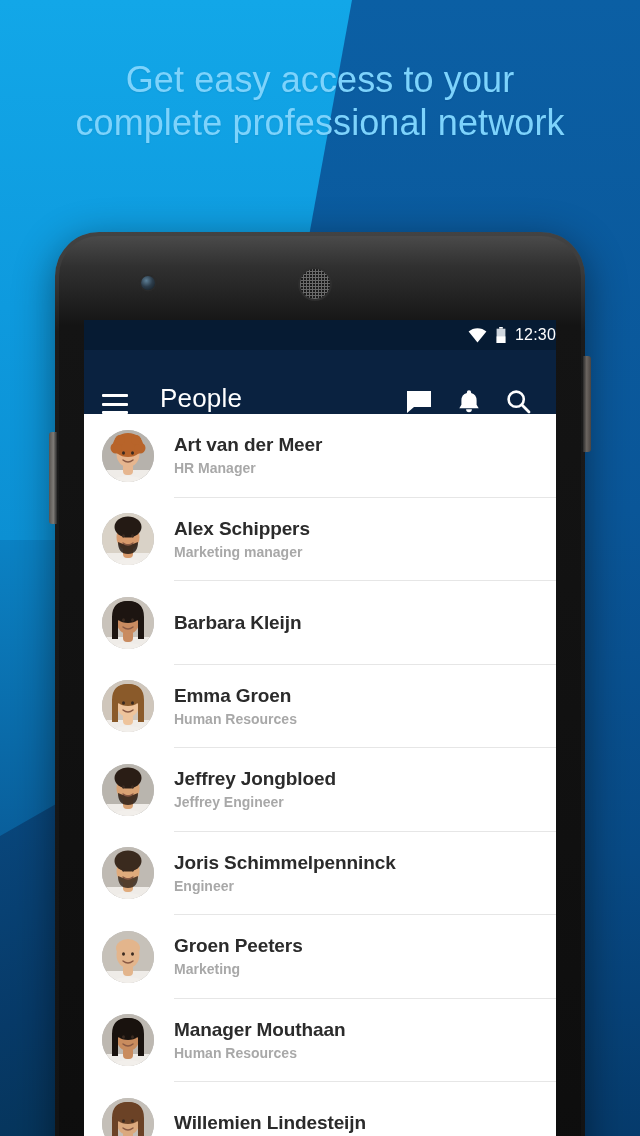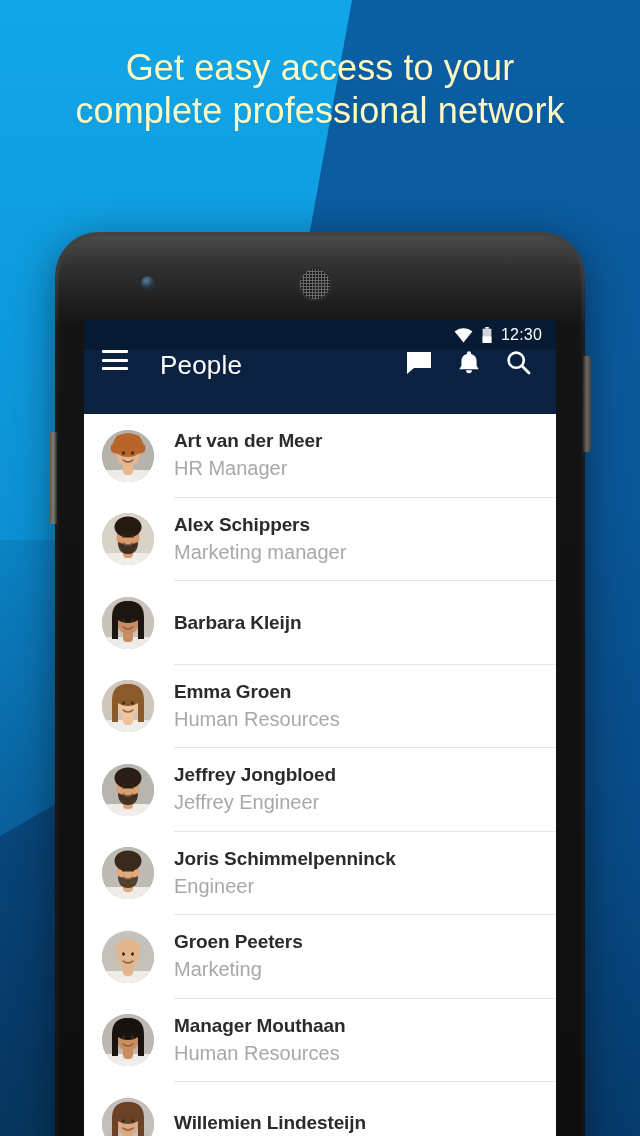--- a/index.html
+++ b/index.html
@@ -117,36 +117,35 @@
     overflow: hidden;
     background: #ffffff;
   }
 
   .statusbar {
     height: 30px;
     background: #061b33;
     display: flex;
     align-items: center;
     justify-content: flex-end;
-    padding-right: 14px;
     gap: 9px;
   }
   .sb-icon { display: flex; align-items: center; }
   .sb-time {
     color: #ffffff;
     font-size: 16px;
     letter-spacing: 0.2px;
     font-family: "Liberation Sans", sans-serif;
   }
 
   .appbar {
     height: 64px;
     background: #0a2240;
     display: flex;
-    align-items: flex-start;
+    align-items: flex-end;
     padding: 0 25px 0 18px;
   }
   .hamburger {
     width: 26px;
     height: 20px;
     display: flex;
     flex-direction: column;
     justify-content: space-between;
     cursor: pointer;
   }
@@ -213,35 +212,35 @@
   }
   .person-name {
     font-size: 19px;
     font-weight: bold;
     color: #2b2b2b;
     line-height: 1.25;
     letter-spacing: -0.1px;
     white-space: nowrap;
   }
   .person-role {
-    font-size: 20px;
-    font-weight: 400;
+    font-size: 14px;
+    font-weight: 700;
     color: #a8a8a8;
     line-height: 1.35;
     margin-top: 2px;
     white-space: nowrap;
   }
 
   
   .headline {
     position: absolute;
     left: 0; right: 0;
-    top: 46px;
+    top: 58px;
     text-align: center;
-    color: #fef9c3;
+    color: #7dd3fc;
     font-size: 36px;
     line-height: 43px;
     font-weight: 400;
     letter-spacing: 0.1px;
     padding: 0 64px;
     text-shadow: 0 1px 2px rgba(0,0,0,0.07);
   }
 </style>
 </head>
 <body>

